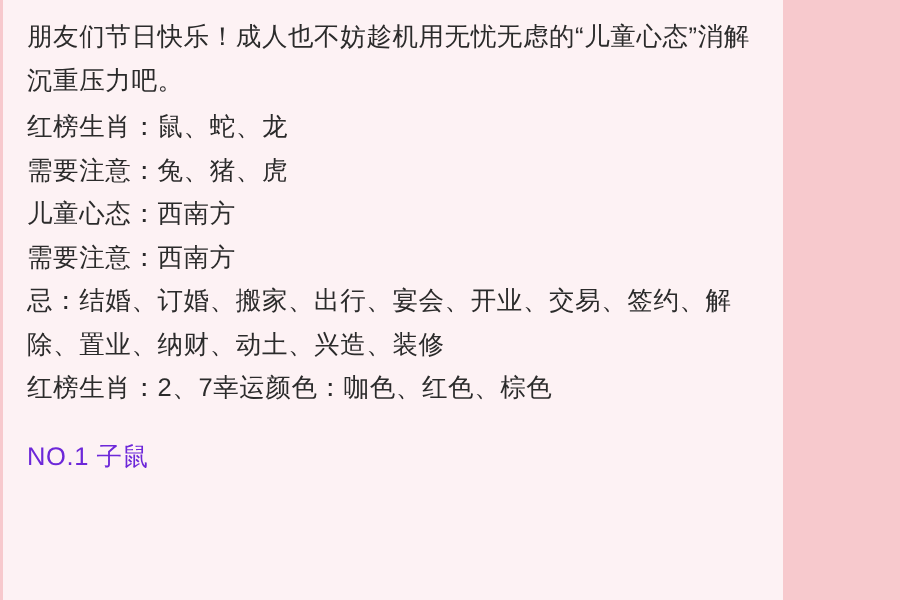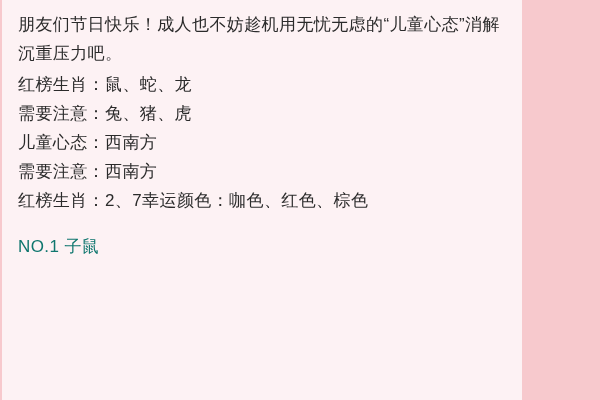--- a/index.html
+++ b/index.html
@@ -41,21 +41,21 @@
   .para {
     margin: 0 0 0 0;
   }
   .para.first {
     margin-bottom: 2px;
   }
   .gap {
     height: 17px;
   }
   .section-title {
-    color: #0f766e;
+    color: #6d28d9;
     font-size: 17px;
     line-height: 29px;
     letter-spacing: 0.4px;
   }
   .fade-bottom {
     position: absolute;
     left: 0;
     bottom: 0;
     width: 600px;
     height: 2px;
@@ -72,20 +72,21 @@
 
     <div class="line"><span>红榜生肖：</span><span>鼠、蛇、龙</span></div>
 
     <div class="line"><span>需要注意：</span><span>兔、猪、虎</span></div>
 
     <div class="line"><span>儿童心态：</span><span>西南方</span></div>
 
     <div class="line"><span>需要注意：</span><span>西南方</span></div>
 
 
+    <div class="line"><span>忌：</span><span>结婚、订婚、搬家、出行、宴会、开业、交易、签约、解除、置业、纳财、动土、兴造、装修</span></div>
 
     <div class="line"><span>红榜生肖：</span><span>2、7幸运颜色：咖色、红色、棕色</span></div>
 
     <div class="gap"></div>
 
     <div class="section-title">NO.1  子鼠</div>
 
 
   </div>
   <div class="fade-bottom"></div>

